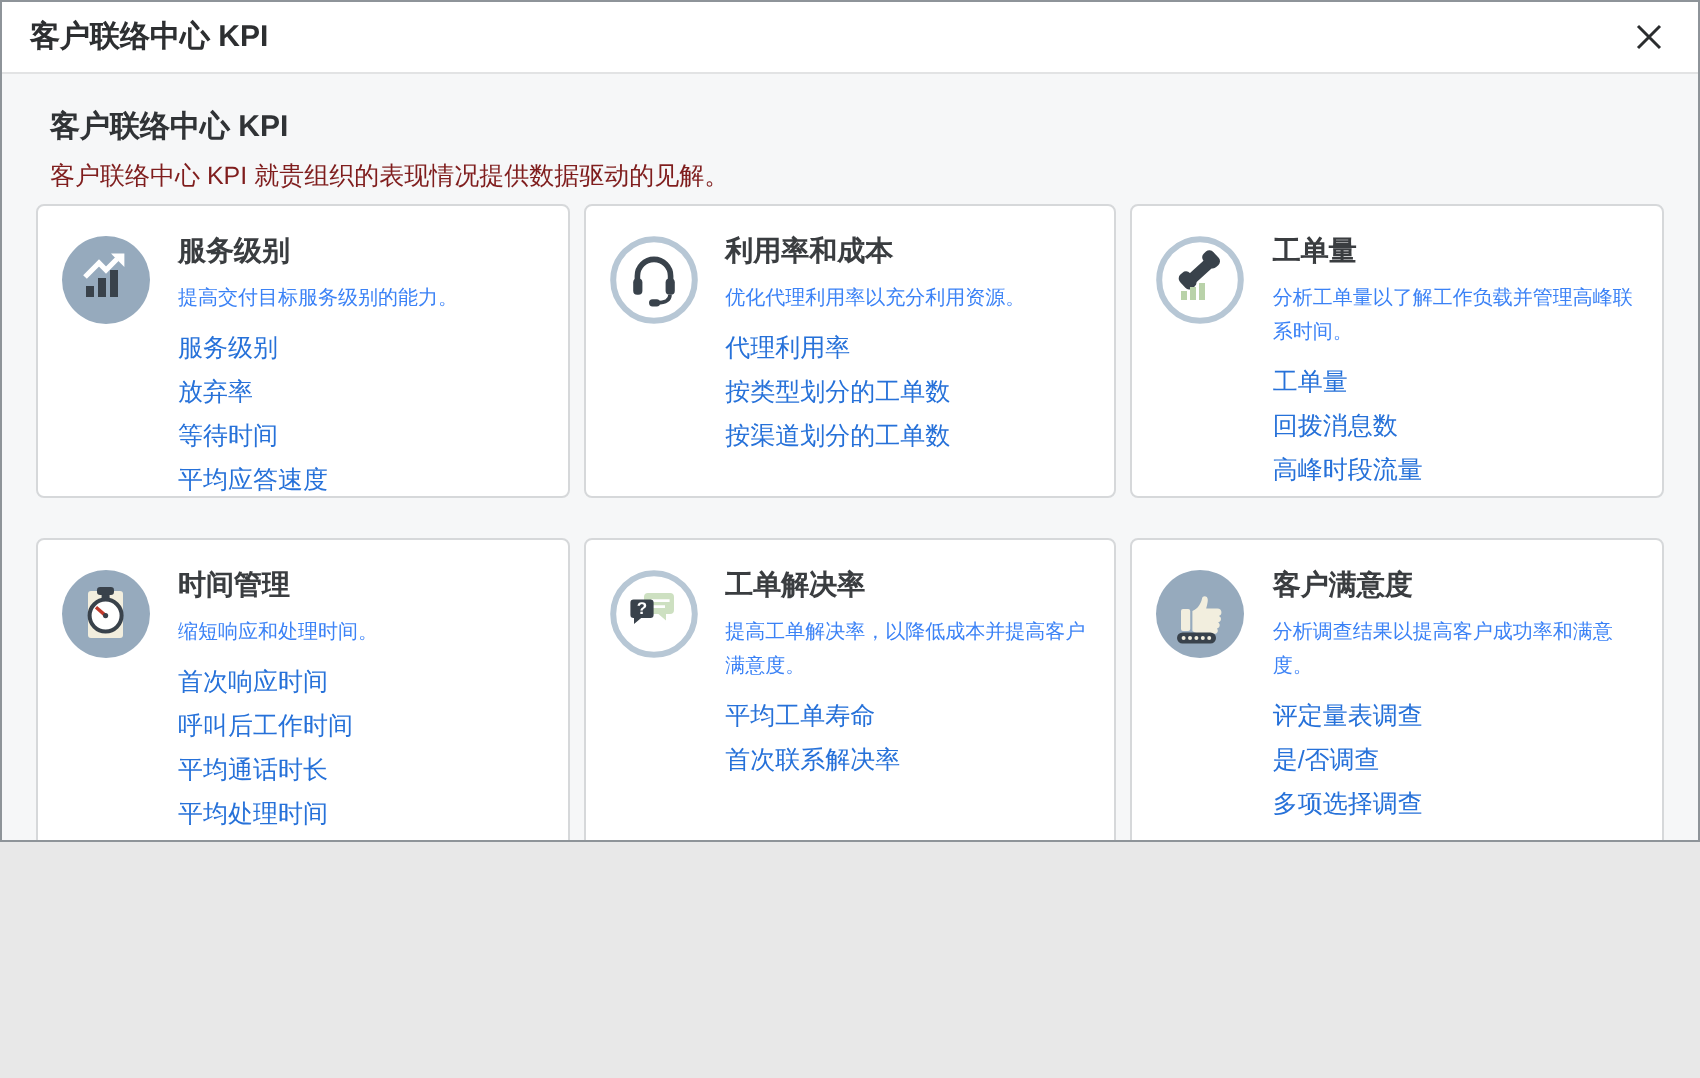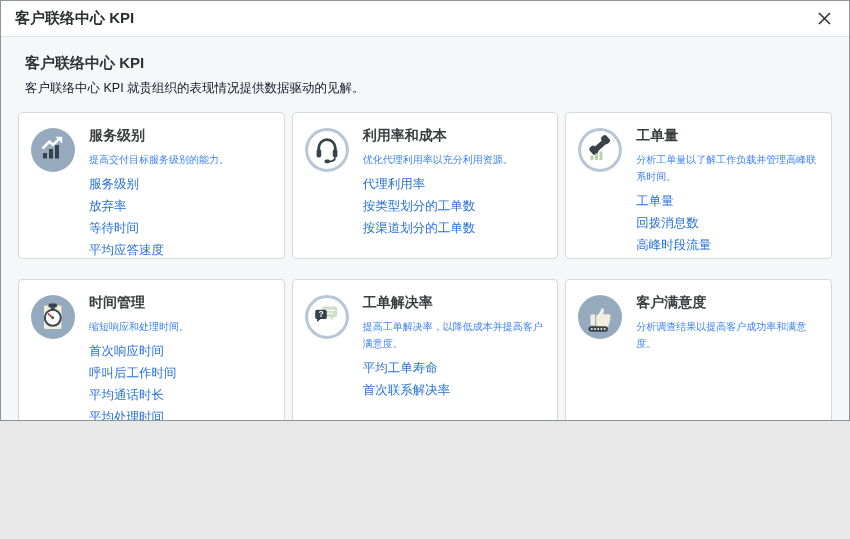--- a/index.html
+++ b/index.html
@@ -12,21 +12,21 @@
   .titlebar {
     height: 36px; flex: none; background: #ffffff; border-bottom: 1px solid #e2e3e4;
     display: flex; align-items: center; justify-content: space-between; padding: 0 16px 0 14px;
     box-sizing: border-box;
   }
   .dlg-title { font-size: 15px; font-weight: bold; color: #2d2f31; }
   .close-btn { width: 18px; height: 18px; display: flex; align-items: center; justify-content: center; cursor: pointer; }
   .content { flex: 1; }
   .hdr { padding: 17px 24px 0 24px; }
   .hdr-title { font-size: 15px; font-weight: bold; color: #303336; margin-bottom: 7px; }
-  .hdr-sub { font-size: 12.5px; color: #0f172a; margin-bottom: 15px; }
+  .hdr-sub { font-size: 12.5px; color: #7f1d1d; margin-bottom: 5px; }
   .grid {
     display: grid; grid-template-columns: repeat(3, 1fr);
     grid-template-rows: 147px 166px; column-gap: 7px; row-gap: 20px;
     padding: 0 17px;
     border-radius: 23px;
   }
   .card {
     background: #ffffff; border: 1px solid #d6d8da; border-radius: 4px;
     box-sizing: border-box; padding: 12px 12px 0 12px;
     display: flex; gap: 14px; overflow: hidden;
@@ -199,20 +199,25 @@
                 <circle cx="17" cy="34" r="1"></circle>
         <circle cx="20.2" cy="34" r="1"></circle>
                 <circle cx="23.4" cy="34" r="1"></circle>
         <circle cx="26.6" cy="34" r="1"></circle>
       </g>
     </svg>
           </div>
     <div class="card-body">
       <div class="card-title">客户满意度</div>
       <div class="card-desc">分析调查结果以提高客户成功率和满意度。</div>
+      <div class="card-links">
+              <a class="card-link">评定量表调查</a>
+              <a class="card-link">是/否调查</a>
+              <a class="card-link">多项选择调查</a>
+            </div>
     </div>
   </div>
 </div>
   </div>
 
   <div class="footer">
     <button class="btn">向后</button>
     <button class="btn">取消</button>
   </div>
 </div>

